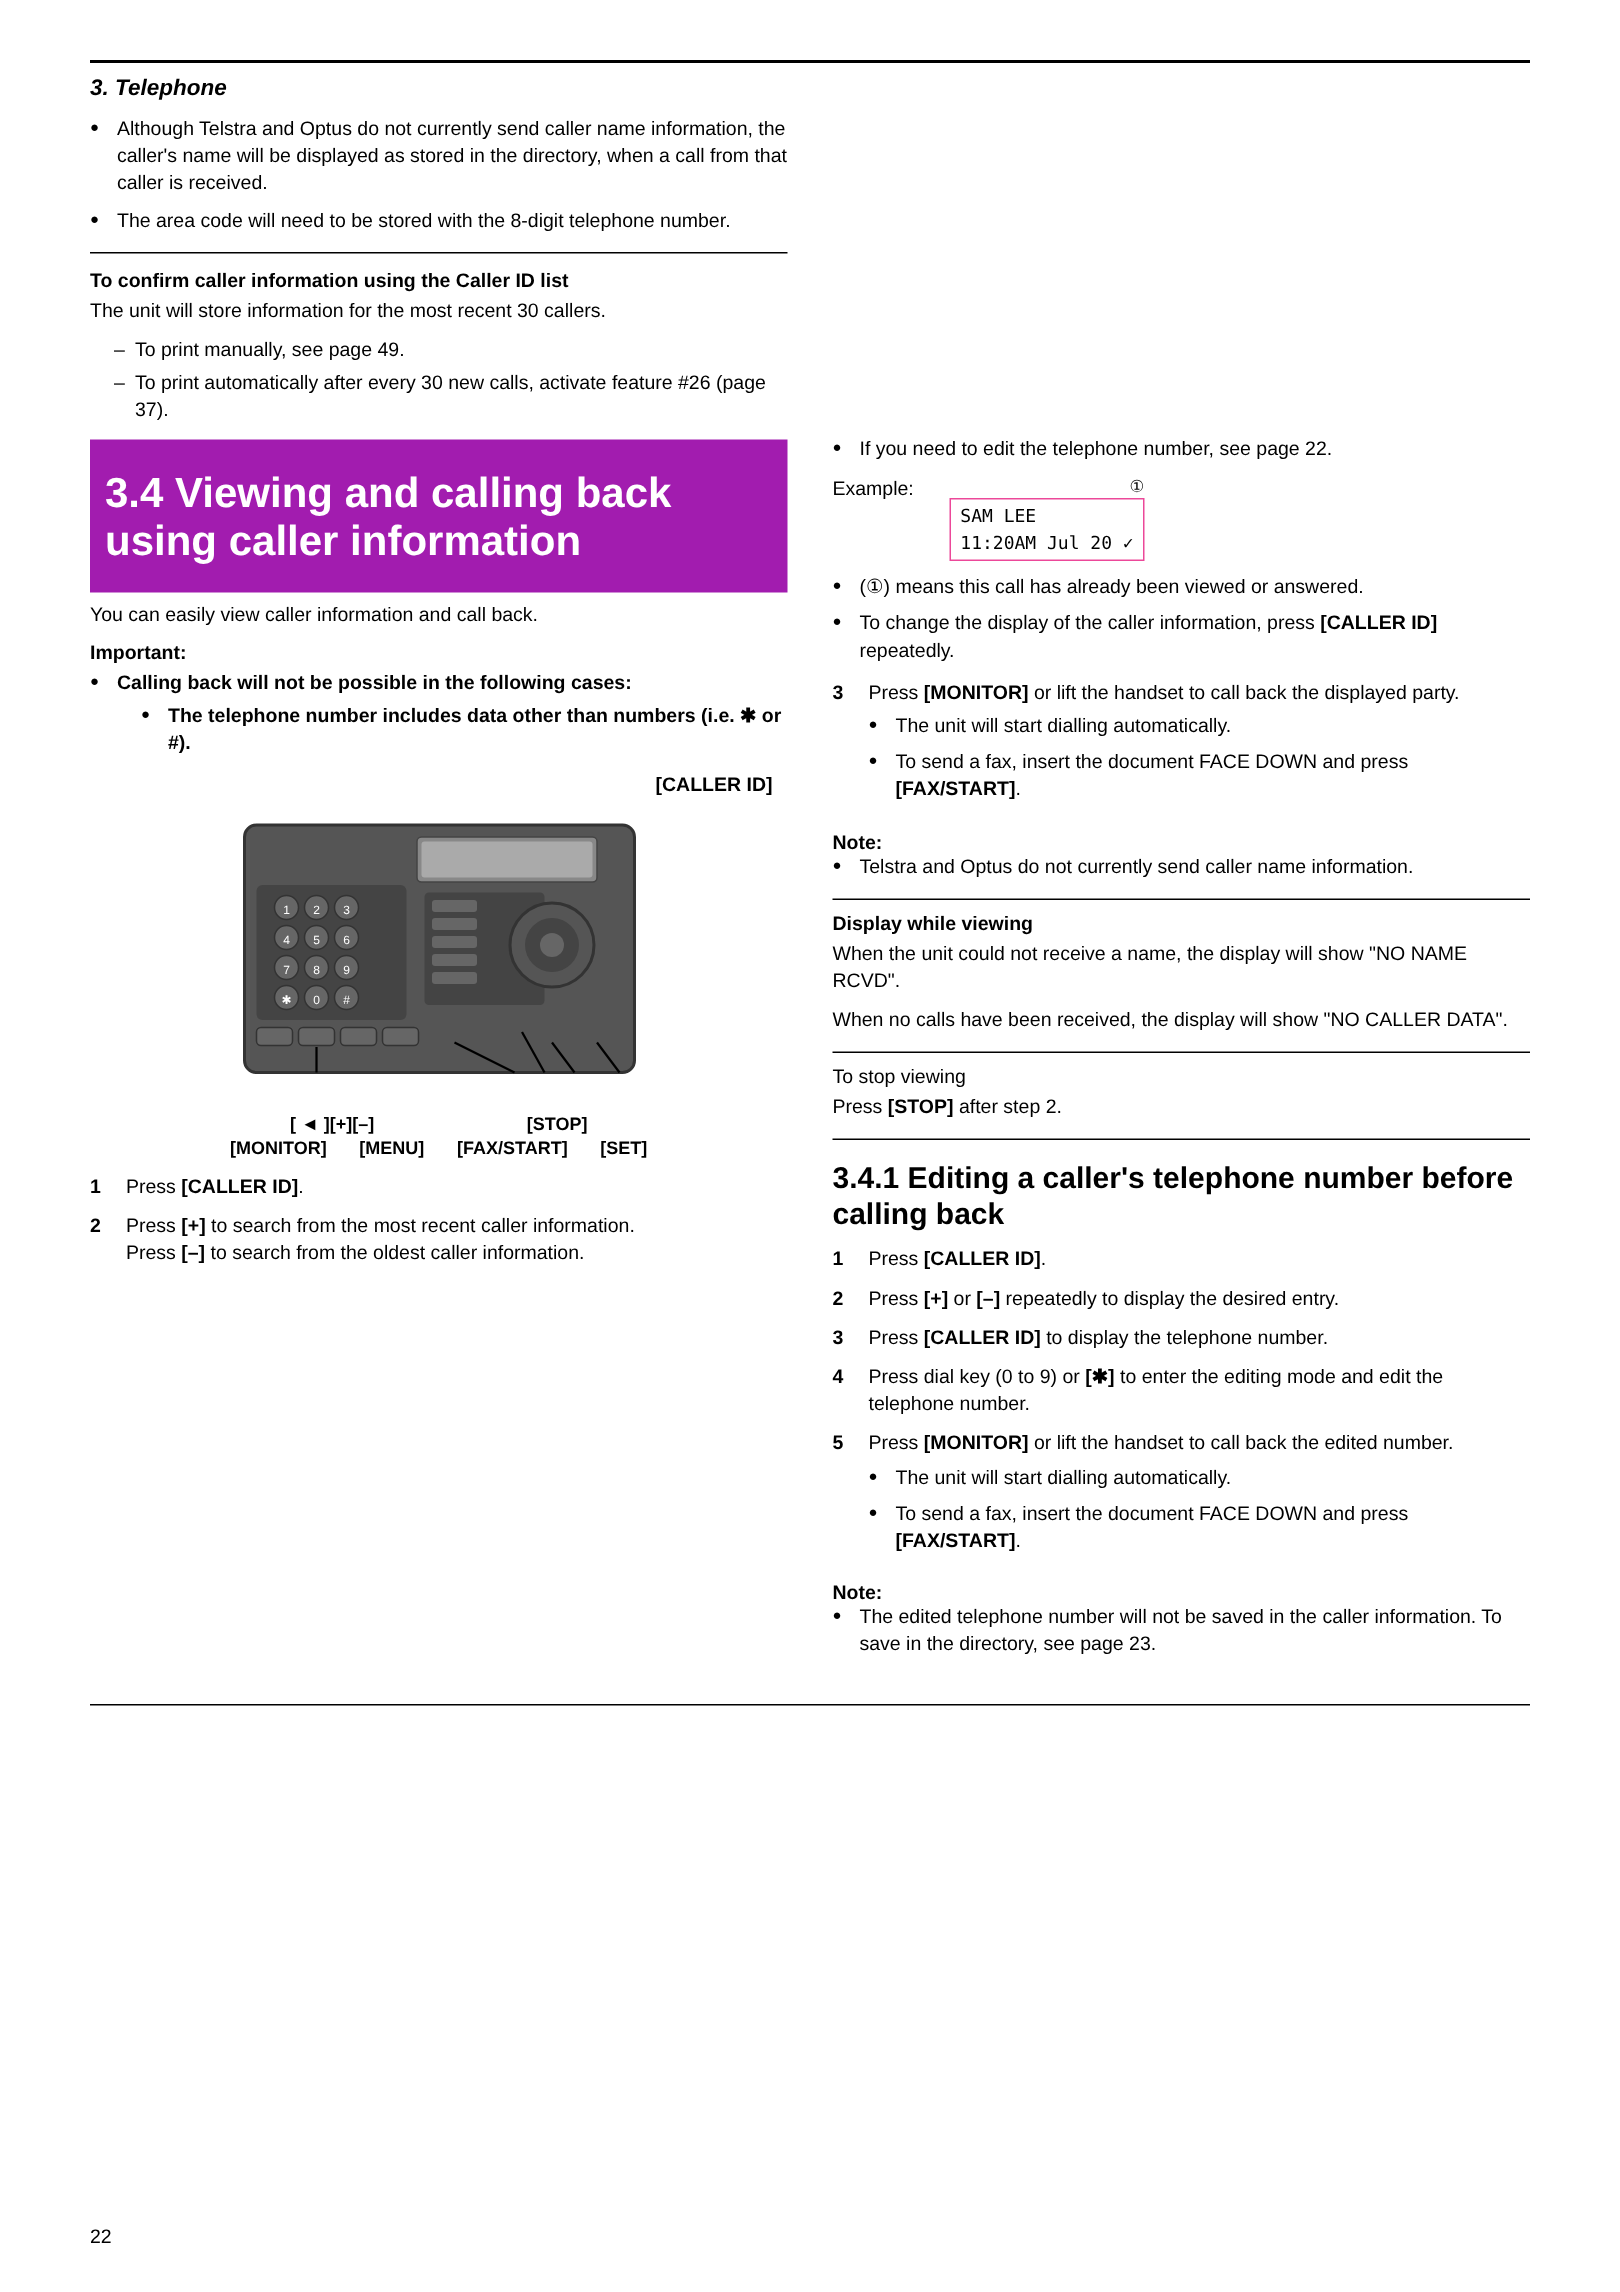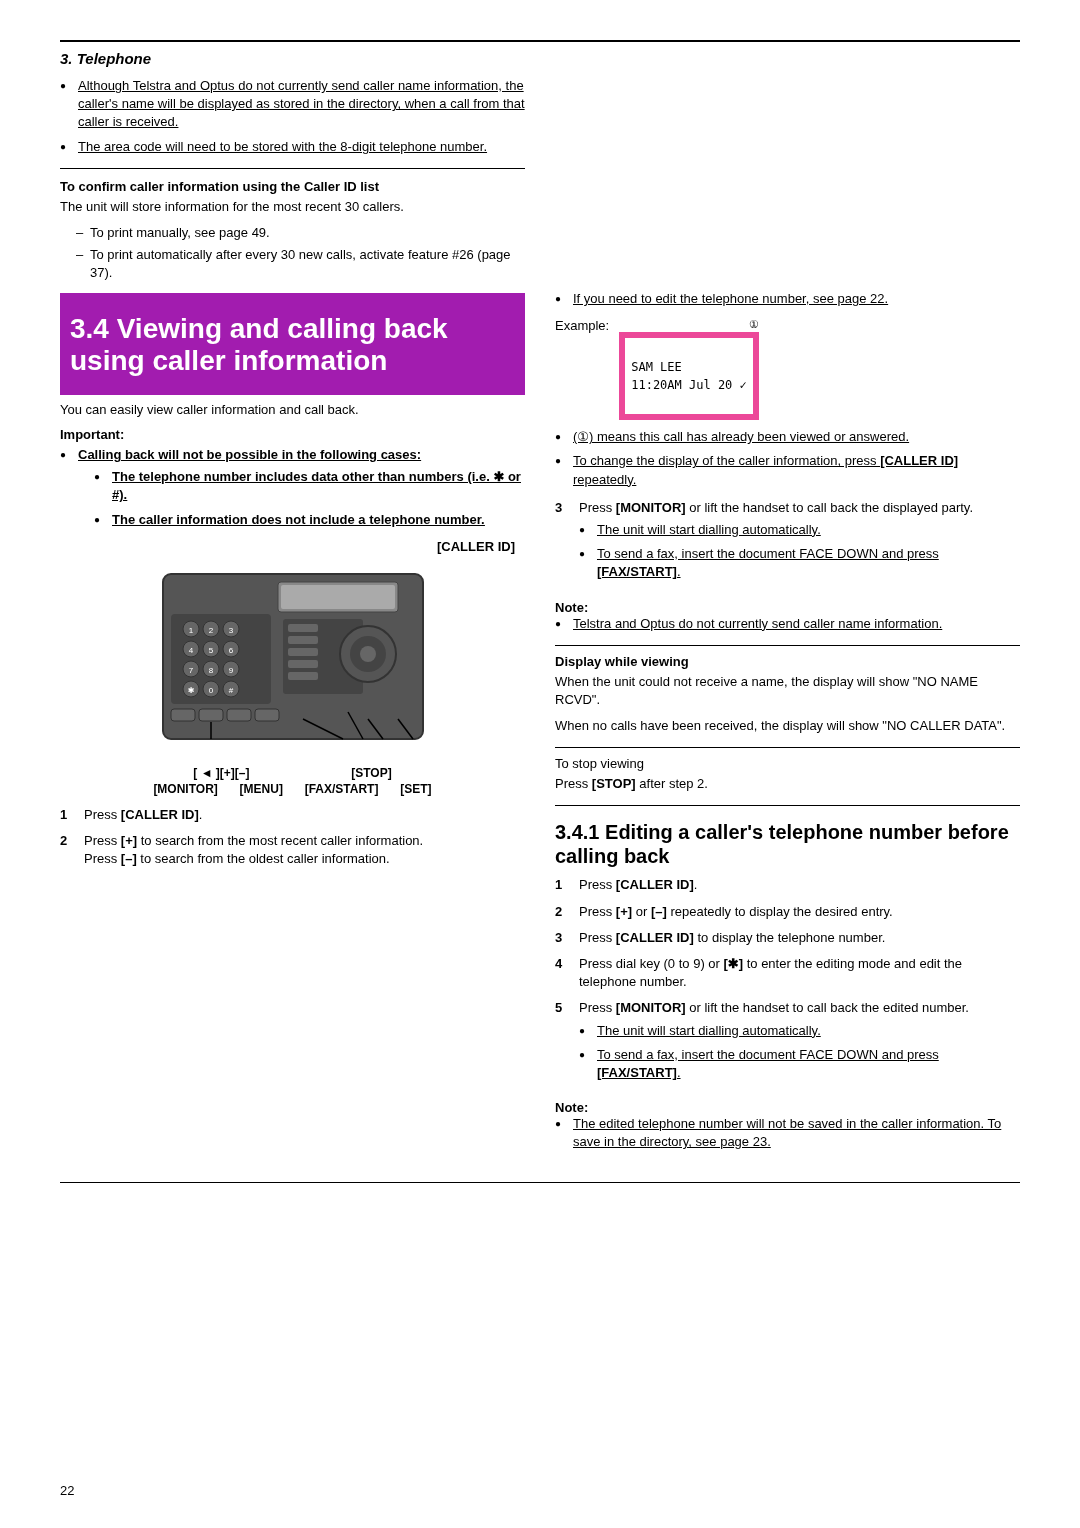--- a/index.html
+++ b/index.html
@@ -40,21 +40,20 @@
     ul.bullet-list {
       list-style: none;
       padding: 0;
       margin: 0 0 10px 0;
     }
     ul.bullet-list li {
       padding-left: 18px;
       position: relative;
       margin-bottom: 6px;
       line-height: 1.4;
-      text-decoration: underline;
     }
     ul.bullet-list li::before {
       content: "●";
       position: absolute;
       left: 0;
       font-size: 10px;
       top: 2px;
     }
     .dash-list {
       list-style: none;
@@ -119,30 +118,30 @@
     .step-num {
       font-weight: bold;
       min-width: 14px;
     }
     .step-content {
       flex: 1;
     }
     .example-row {
       display: flex;
       align-items: flex-start;
-      gap: 10px;
+      gap: 24px;
       margin: 8px 0;
     }
     .example-label {
       font-size: 13px;
       white-space: nowrap;
     }
     .example-display {
-      border: 6px solid #ec4899;
-      padding: 20px 6px;
+      border: 1px solid #ec4899;
+      padding: 2px 6px;
       font-family: monospace;
       font-size: 12px;
       line-height: 1.5;
     }
     .note-label {
       font-weight: bold;
       margin-top: 8px;
     }
     .display-while-heading {
       font-weight: bold;
@@ -200,21 +199,20 @@
 
       <div class="intro-text">You can easily view caller information and call back.</div>
 
       <div class="important-label">Important:</div>
 
       <ul class="bullet-list">
         <li>
           <b>Calling back will not be possible in the following cases:</b>
           <ul class="dash-list">
             <li><b>The telephone number includes data other than numbers (i.e. ✱ or #).</b></li>
-            <li><b>The caller information does not include a telephone number.</b></li>
           </ul>
         </li>
       </ul>
 
       <div class="caller-id-label">[CALLER ID]</div>
 
       <div class="device-img-container">
 
         <svg viewBox="0 0 300 200" width="300" height="200">
 

